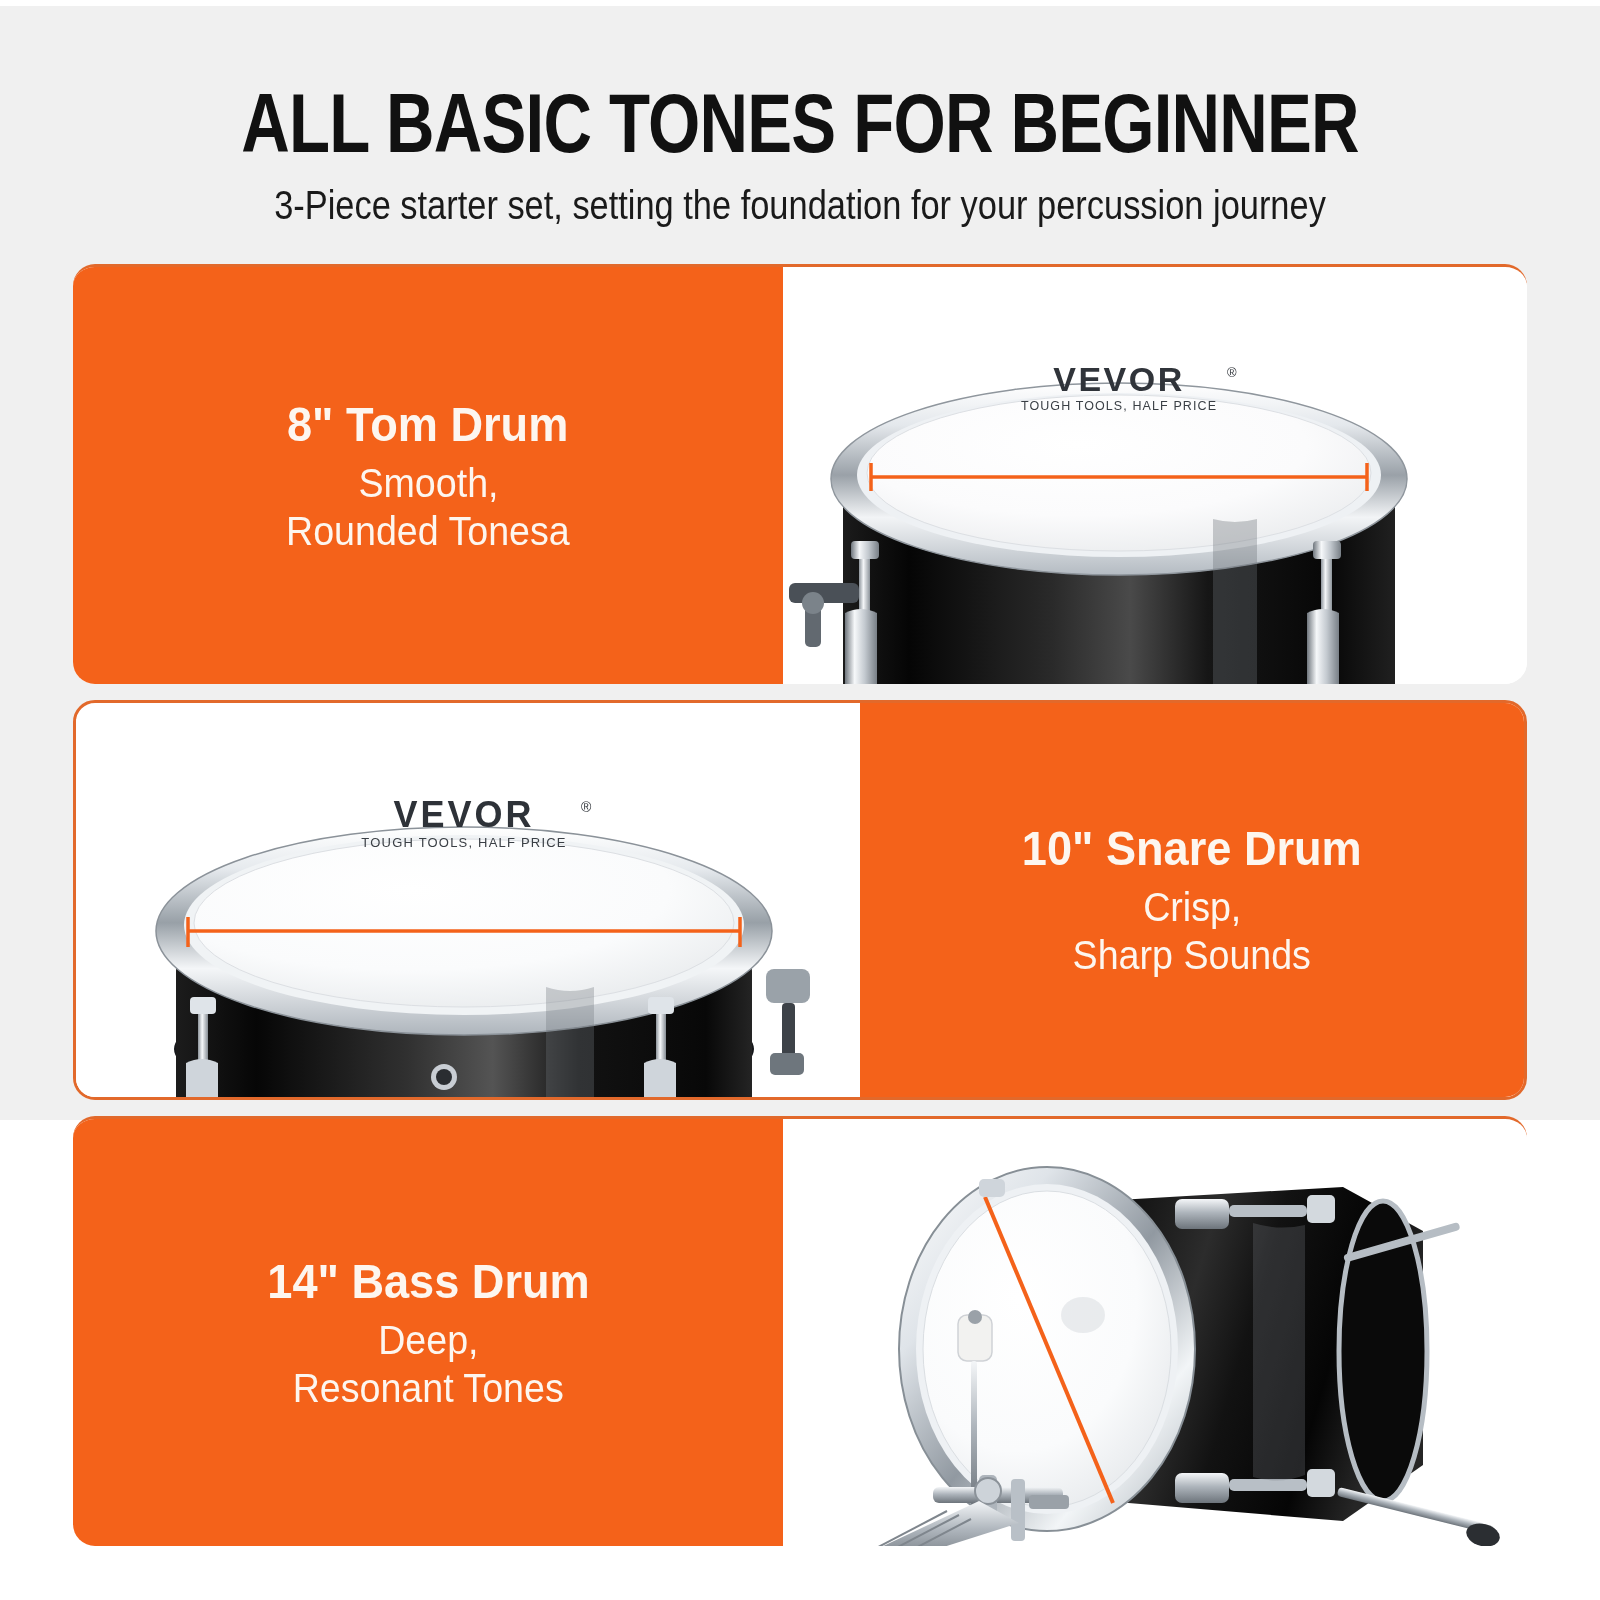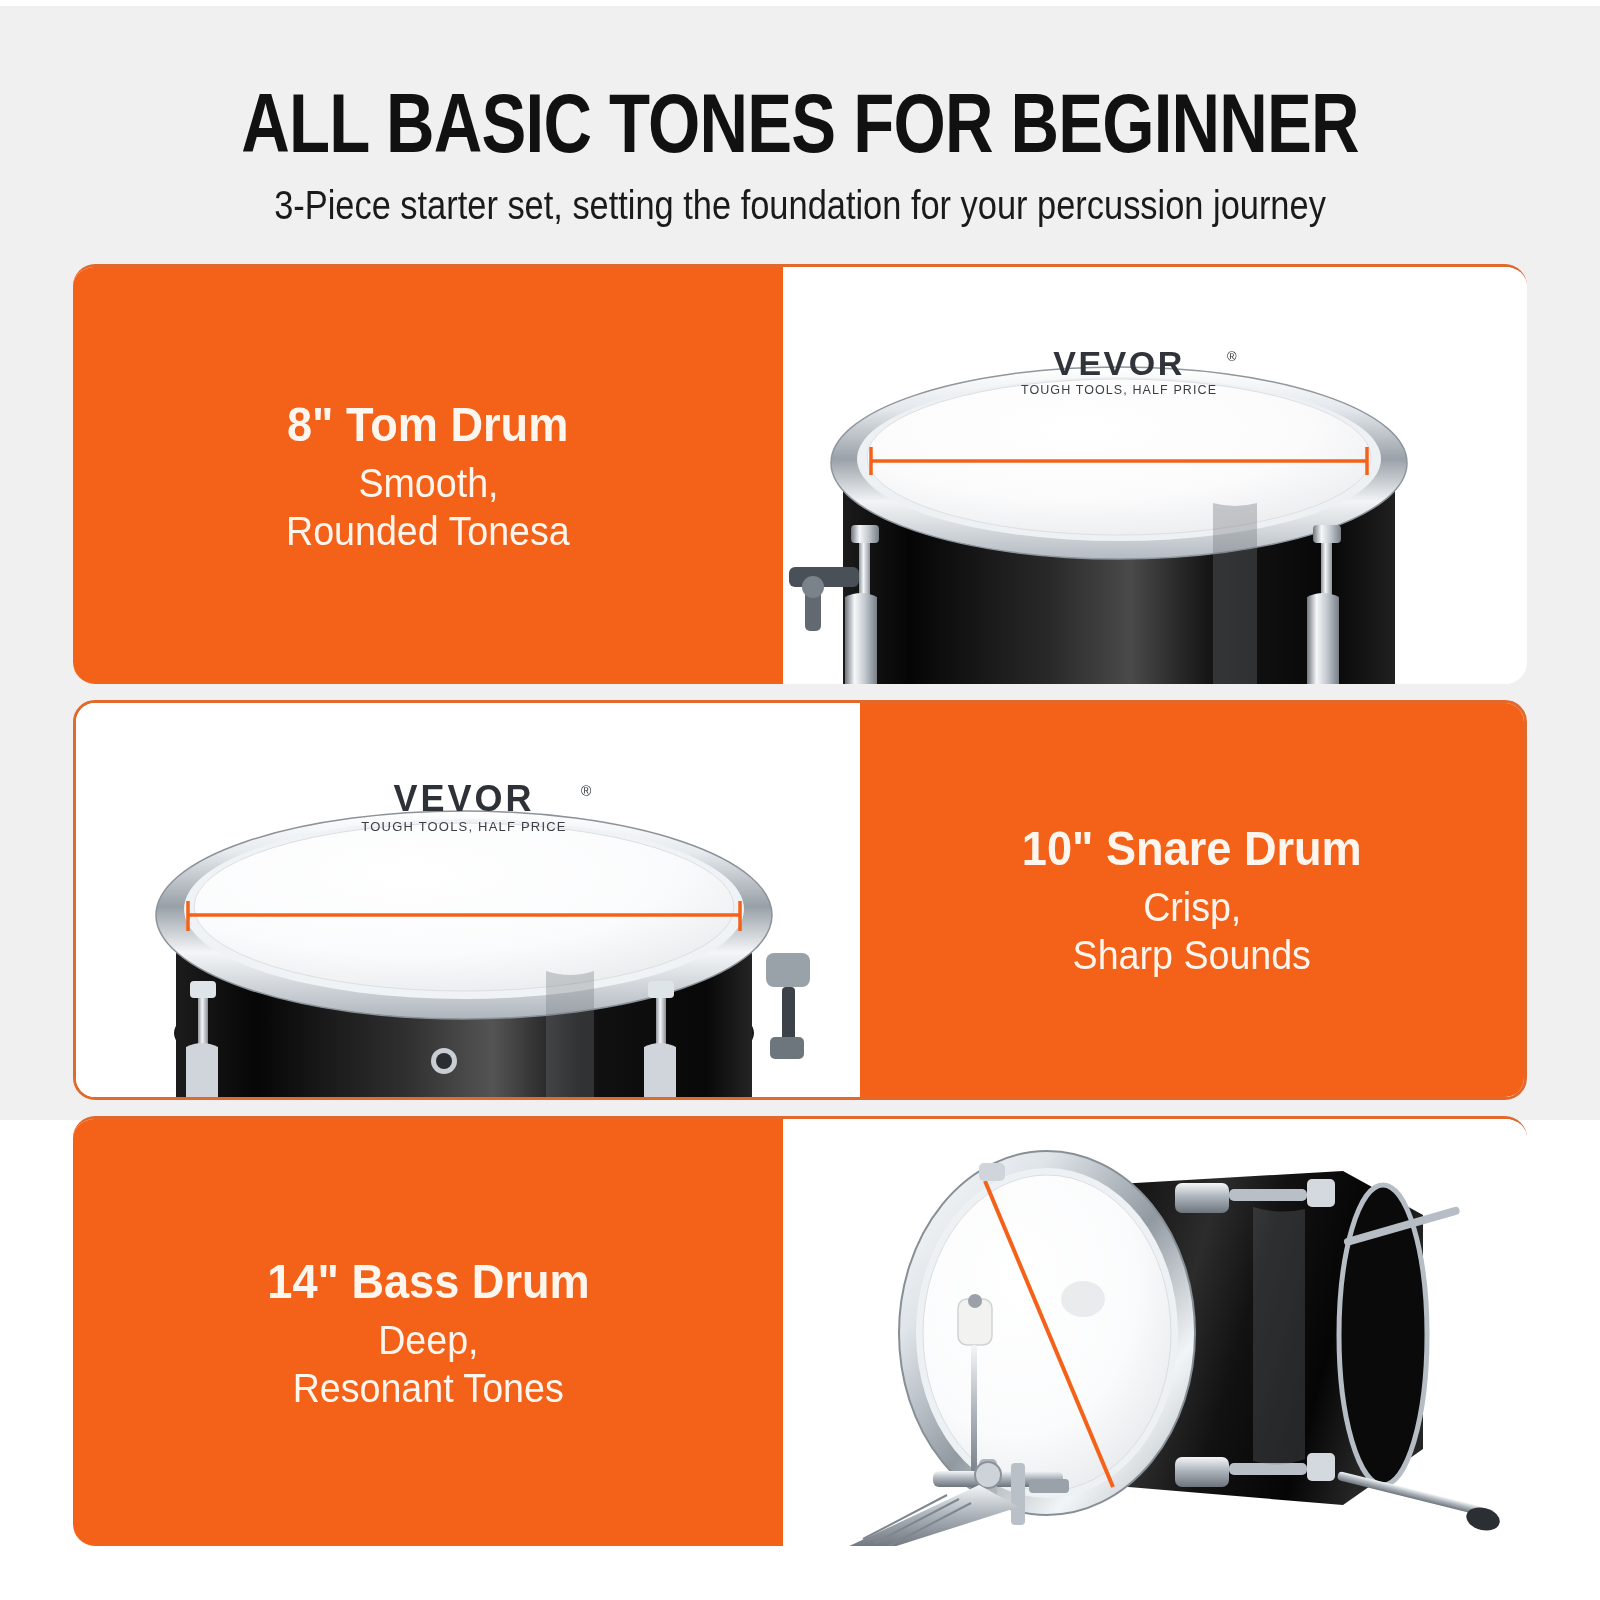--- a/index.html
+++ b/index.html
@@ -84,20 +84,21 @@
     justify-content: center;
     color: #fdf6ef;
     text-align: center;
     box-sizing: border-box;
   }
   .media-block {
     background: #ffffff;
     position: relative;
     overflow: hidden;
     box-sizing: border-box;
+    margin-top: 16px;
   }
 
   .panel.p1 .text-block  { width: 710px; }
   .panel.p1 .media-block { width: 744px; }
   .panel.p2 .media-block { width: 784px; }
   .panel.p2 .text-block  { width: 664px; }
   .panel.p3 .text-block  { width: 710px; }
   .panel.p3 .media-block { width: 744px; }
 
   .feat-title {

